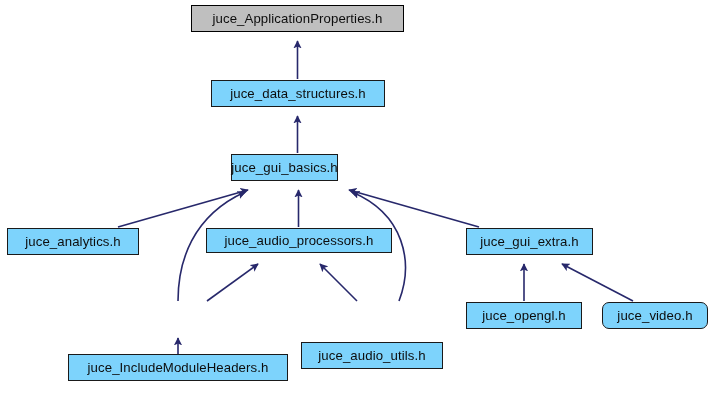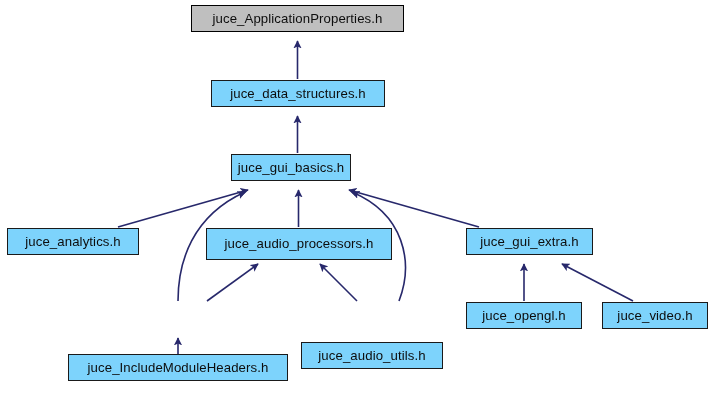--- a/index.html
+++ b/index.html
@@ -84,46 +84,46 @@
   </svg>
 
   <div class="node root" style="left:191px; top:5px; width:213px; height:27px;">
     <span class="node-label">juce_ApplicationProperties.h</span>
   </div>
 
   <div class="node" style="left:211px; top:80px; width:174px; height:27px;">
     <span class="node-label">juce_data_structures.h</span>
   </div>
 
-  <div class="node" style="left:231px; top:154px; width:120px; height:27px;">
+  <div class="node" style="left:231px; top:154px; width:107px; height:27px;">
     <span class="node-label">juce_gui_basics.h</span>
   </div>
 
   <div class="node" style="left:7px; top:228px; width:132px; height:27px;">
     <span class="node-label">juce_analytics.h</span>
   </div>
 
-  <div class="node" style="left:206px; top:228px; width:186px; height:32px;">
+  <div class="node" style="left:206px; top:228px; width:186px; height:25px;">
     <span class="node-label">juce_audio_processors.h</span>
   </div>
 
   <div class="node" style="left:466px; top:228px; width:127px; height:27px;">
     <span class="node-label">juce_gui_extra.h</span>
   </div>
 
 
   <div class="node" style="left:301px; top:302px; width:142px; height:27px;margin-top:40px;">
     <span class="node-label">juce_audio_utils.h</span>
   </div>
 
   <div class="node" style="left:466px; top:302px; width:116px; height:27px;">
     <span class="node-label">juce_opengl.h</span>
   </div>
 
-  <div class="node" style="left:602px; top:302px; width:106px; height:27px;">
+  <div class="node" style="left:602px; top:302px; width:106px; height:27px;border-radius:7px;">
     <span class="node-label">juce_video.h</span>
   </div>
 
   <div class="node" style="left:68px; top:354px; width:220px; height:27px;">
     <span class="node-label">juce_IncludeModuleHeaders.h</span>
   </div>
 
 </div>
 
 </body></html>

